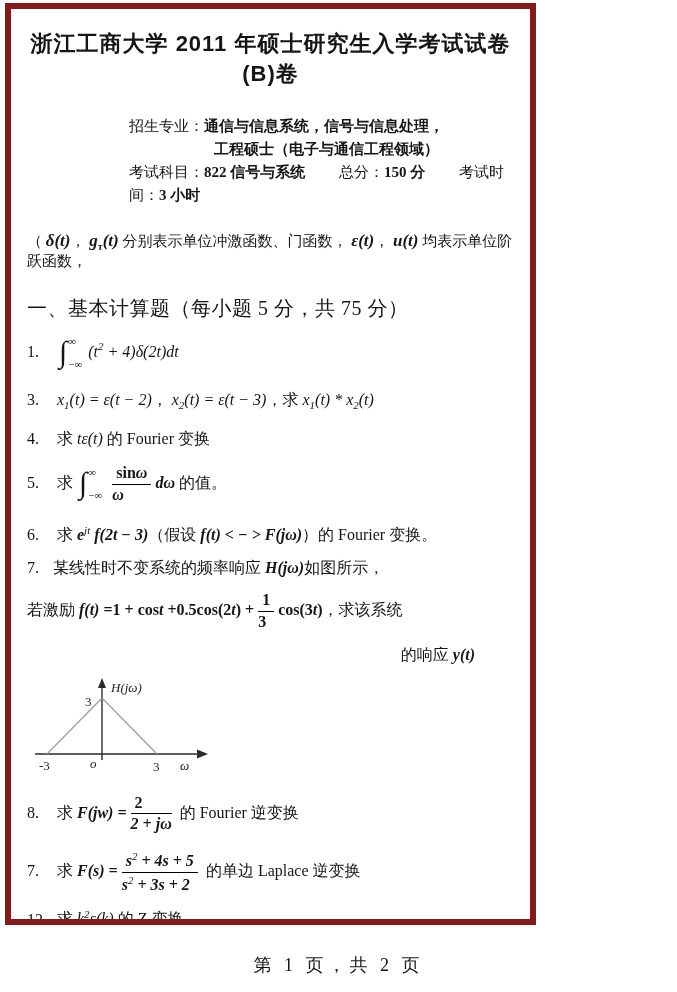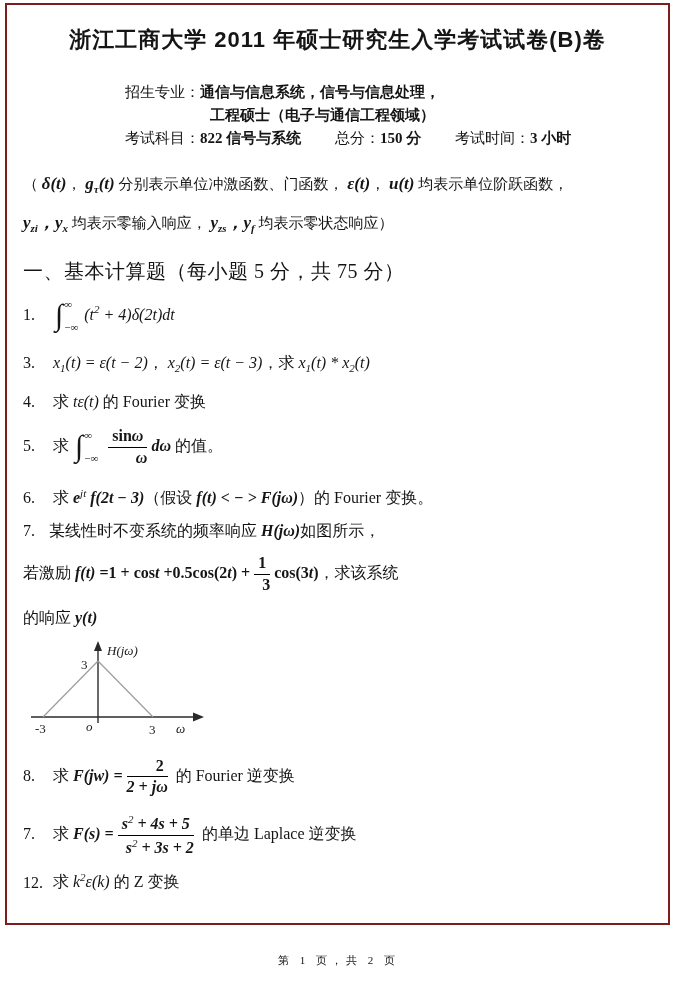--- a/index.html
+++ b/index.html
@@ -2,22 +2,22 @@
 <html><head>
 <meta charset="utf-8">
 <style>
   html,body { margin:0; padding:0; }
   body {
     width:677px; height:992px; background:#ffffff; position:relative;
     font-family:"Liberation Serif", serif; color:#151515;
     -webkit-font-smoothing:antialiased;
   }
   .border-box {
-    position:absolute; left:5px; top:3px; width:665px; height:922px;
-    border:2px solid #7f1d1d; box-sizing:border-box; background:#fff;
+    position:absolute; left:5px; top:3px; width:531px; height:922px;
+    border:6px solid #7f1d1d; box-sizing:border-box; background:#fff;
     padding:10px 14px 0 14px; overflow:hidden;
   }
   .title {
     margin:10px 0 0 0; text-align:center; font-size:22px; font-weight:bold;
     letter-spacing:1px; font-family:"Liberation Sans", sans-serif;
   }
   .info { margin:26px 0 0 104px; font-size:15px; line-height:23px; }
   .info .label { font-weight:normal; }
   .info .val { font-weight:bold; }
   .info-line2 { padding-left:85px; }
@@ -32,47 +32,47 @@
   .qnum { display:inline-block; min-width:26px; }
   .mi  { font-style:italic; font-weight:normal; }
   .mbi { font-style:italic; font-weight:bold; }
   .mb  { font-style:normal; font-weight:bold; }
   .msup { font-size:11px; font-style:italic; }
   .msub { font-size:11px; font-style:italic; }
   .intwrap { display:inline-flex; align-items:center; vertical-align:middle; margin:0 2px; }
   .bigint { font-size:30px; font-style:normal; line-height:1; position:relative; top:-1px; }
   .lims { display:inline-flex; flex-direction:column; justify-content:space-between;
           height:34px; font-size:11px; line-height:1; margin-left:1px; margin-right:4px; }
-  .frac { display:inline-block; vertical-align:middle; text-align:right; line-height:1.15; margin:0 4px; }
+  .frac { display:inline-block; vertical-align:middle; text-align:left; line-height:1.15; margin:0 4px; }
   .fnum { display:block; border-bottom:1.5px solid #000; padding:0 4px 1px 4px; }
   .fden { display:block; padding-top:1px; }
   .q1 { margin-top:14px; }
   .q2 { margin-top:22px; }
   .q3 { margin-top:20px; }
   .q4 { margin-top:18px; }
   .q5 { margin-top:14px; }
   .q6 { margin-top:20px; }
   .q7 { margin-top:12px; }
   .q8 { margin-top:12px; }
   .q9 { margin-top:22px; }
   .q10 { margin-top:16px; }
   .q11 { margin-top:14px; }
   .q12 { margin-top:14px; }
   .q7-flex { display:flex;flex-direction:column; }
   .q7-text { width:448px; }
   .q7-line2 { margin-top:12px; }
-  .q7-line3 { margin-top:14px; }
+  .q7-line3 { margin-top:14px;text-align:right; }
   .q7-fig { width:195px; padding-top:10px; }
   .axis { stroke:#2a2a2a; stroke-width:1.4; }
   .axisfill { fill:#2a2a2a; }
   .tri { stroke:#9c9c9c; stroke-width:1.2; }
   .figlab { font-size:13px; fill:#1a1a1a; font-family:"Liberation Serif", serif; }
   .ital { font-style:italic; }
   .footer { position:absolute; top:953px; left:0; width:677px; text-align:center;
-            font-size:11px; letter-spacing:4px; }
+            font-size:18px; letter-spacing:4px; }
 </style>
 </head>
 <body>
 
 <div class="sheet">
   <div class="border-box">
 
     <h1 class="title">浙江工商大学 2011 年硕士研究生入学考试试卷(B)卷</h1>
 
     <div class="info">
@@ -87,26 +87,20 @@
 
     <div class="notation">
       <div>
         <span class="cn">（</span>
         <span class="nm">δ(t)</span><span class="cn">，</span>
         <span class="nm">g</span><sub class="nsub">τ</sub><span class="nm">(t)</span>
         <span class="cn">分别表示单位冲激函数、门函数，</span>
         <span class="nm">ε(t)</span><span class="cn">，</span>
         <span class="nm">u(t)</span>
         <span class="cn">均表示单位阶跃函数，</span>
-      </div>
-      <div class="nrow2">
-        <span class="nm">y</span><sub class="nsub">zi</sub><span class="nm">，</span><span class="nm">y</span><sub class="nsub">x</sub>
-        <span class="cn">均表示零输入响应，</span>
-        <span class="nm">y</span><sub class="nsub">zs</sub><span class="nm">，</span><span class="nm">y</span><sub class="nsub">f</sub>
-        <span class="cn">均表示零状态响应）</span>
       </div>
     </div>
 
     <div class="section-heading">一、基本计算题（每小题 5 分，共 75 分）</div>
 
     <div class="q q1">
       <span class="qnum">1.</span>
       <span class="intwrap">
           <span class="bigint">∫</span>
           <span class="lims">

